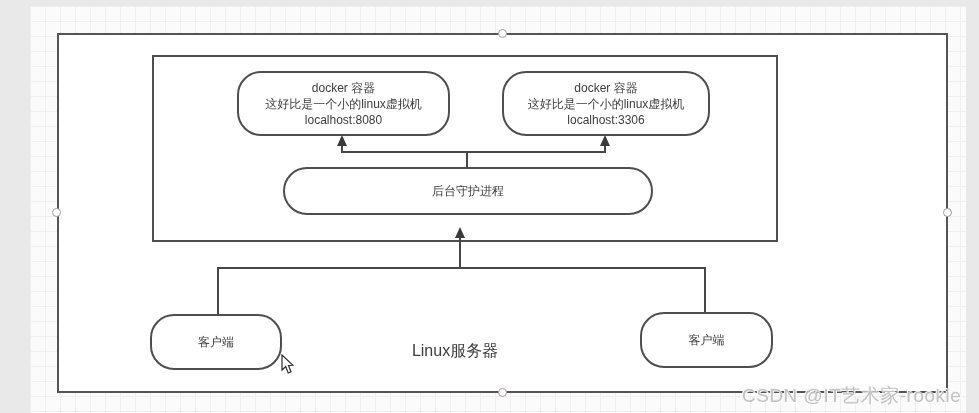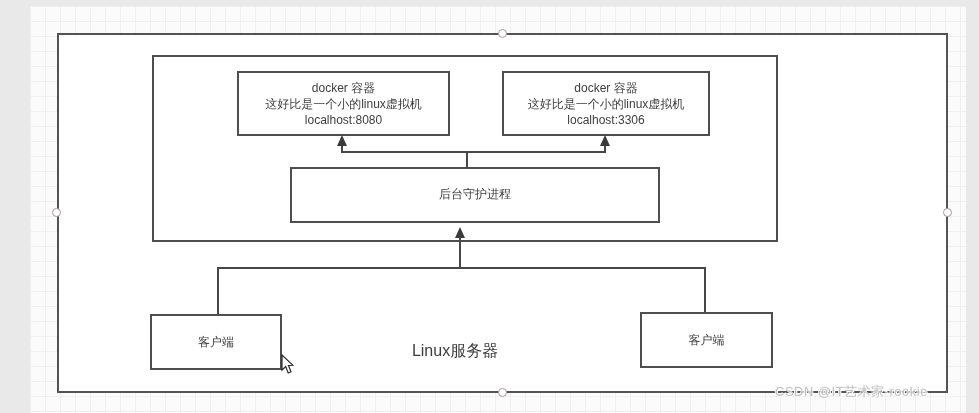--- a/index.html
+++ b/index.html
@@ -22,35 +22,35 @@
     background-color:var(--canvas-bg);
     background-image:
       linear-gradient(to right, var(--grid-line) 1px, transparent 1px),
       linear-gradient(to bottom, var(--grid-line) 1px, transparent 1px);
     background-size:15px 15px;
   }
   .shape{position:absolute;background:var(--shape-fill);border:2px solid var(--shape-border);}
   .outer-rect{left:57px;top:33px;width:891px;height:360px;border-color:#545454;}
   .host-rect{left:152px;top:55px;width:626px;height:187px;}
   .box{display:flex;flex-direction:column;align-items:center;justify-content:center;
-       text-align:center;font-size:12px;line-height:16px;color:var(--text);}
+       text-align:center;font-size:12px;line-height:16px;color:var(--text);border-radius:24px;}
   .docker1{left:237px;top:71px;width:213px;height:65px;}
   .docker2{left:502px;top:71px;width:208px;height:65px;}
-  .daemon{left:290px;top:167px;width:370px;height:56px;font-family:Liberation Mono, monospace;}
+  .daemon{left:283px;top:167px;width:370px;height:48px;}
   .client-left{left:150px;top:314px;width:132px;height:56px;}
   .client-right{left:640px;top:312px;width:133px;height:56px;}
   .server-label{position:absolute;left:405px;top:341px;width:100px;text-align:center;
        font-size:16px;color:var(--text);}
   .line{position:absolute;background:#474747;}
   .arrow-up{position:absolute;width:0;height:0;
        border-left:5px solid transparent;border-right:5px solid transparent;
        border-bottom:11px solid #3a3a3a;}
   .handle{position:absolute;width:9px;height:9px;border-radius:50%;
        background:var(--handle-fill);border:1.5px solid var(--handle-border);}
-  .watermark{position:absolute;left:775px;top:383px;font-size:13px;letter-spacing:.5px;
+  .watermark{position:absolute;left:742px;top:383px;font-size:19px;letter-spacing:.5px;
        color:var(--watermark);text-shadow:1px 1px 0 #ffffff,-1px -1px 0 #f2f2f2;white-space:nowrap;}
   .cursor{position:absolute;left:279px;top:354px;}
 </style>
 </head>
 <body>
 
 <div class="root">
 
   <div class="canvas"></div>
 

